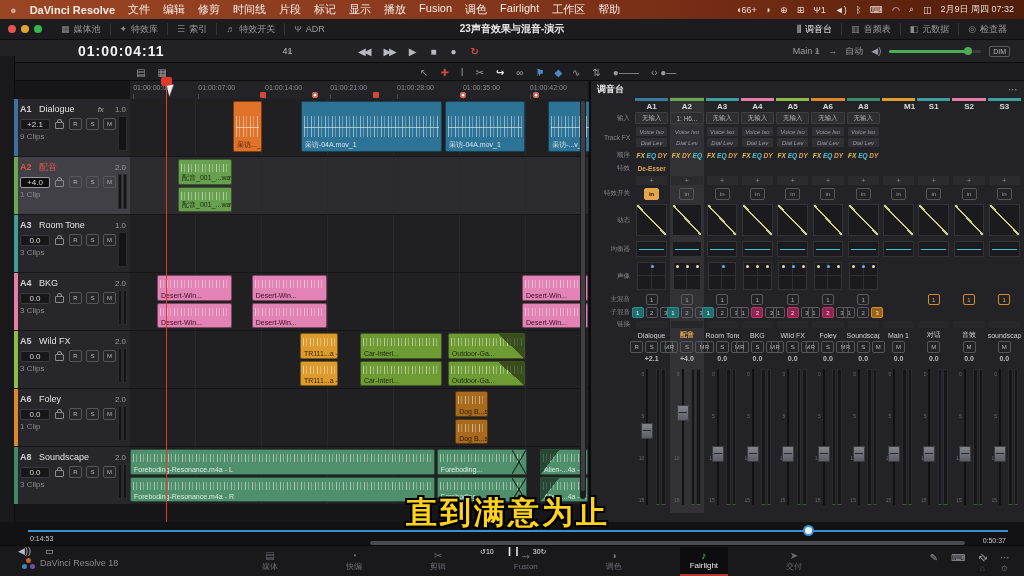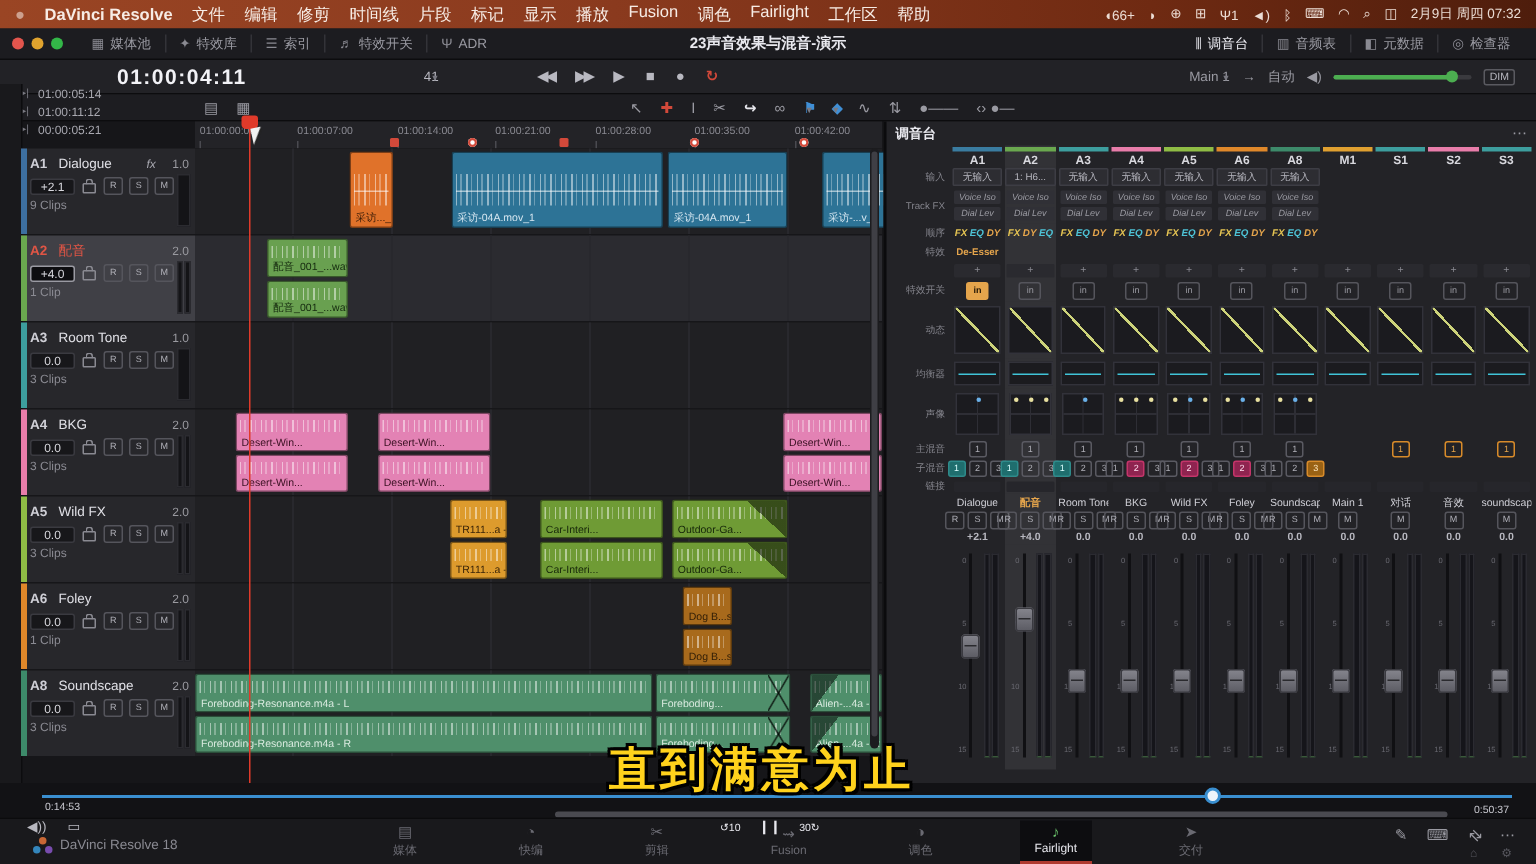--- a/index.html
+++ b/index.html
@@ -319,34 +319,20 @@
       <span>∞</span>
       <span class="blue">⚑<span class="ddv">▼</span></span>
       <span class="blue">◆<span class="ddv">▼</span></span>
       <span>∿</span>
       <span>⇅</span>
       <span>●——</span>
       <span>‹› ●—</span>
     </span>
   </div>
 
-  <div id="markerlist">
-      <div class="mkrow">
-        <span class="ic">▸|</span>
-        <span>01:00:05:14</span>
-      </div>
-      <div class="mkrow">
-        <span class="ic">▸|</span>
-        <span>01:00:11:12</span>
-      </div>
-      <div class="mkrow">
-        <span class="ic">▸|</span>
-        <span>00:00:05:21</span>
-      </div>
-    </div>
   <div id="leftstrip"></div>
 
   <div id="ruler">
       <span class="tick" style="left: 0.7%;">01:00:00:00</span>
       <span class="tickline" style="left: 0.7%;"></span>
       <span class="tick" style="left: 14.9%;">01:00:07:00</span>
       <span class="tickline" style="left: 14.9%;"></span>
       <span class="tick" style="left: 29.5%;">01:00:14:00</span>
       <span class="tickline" style="left: 29.5%;"></span>
       <span class="tick" style="left: 43.7%;">01:00:21:00</span>
@@ -684,21 +670,21 @@
               <span class="cid">A6</span>
             </div>
           </div>
           <div class="mcell">
             <div style="width: 100%; display: flex; flex-direction: column; align-items: center; gap: 1px;">
               <span class="cbar" style="background: rgb(61, 138, 106);"></span>
               <span class="cid">A8</span>
             </div>
           </div>
           <div class="mcell">
-            <div style="width: 100%; display: flex; flex-direction: column; align-items: center; gap: 1px;">
+            <div style="width: 100%; display: flex; flex-direction: column; align-items: flex-end; gap: 1px;">
               <span class="cbar" style="background: rgb(224, 160, 48);"></span>
               <span class="cid">M1</span>
             </div>
           </div>
           <div class="mcell">
             <div style="width: 100%; display: flex; flex-direction: column; align-items: center; gap: 1px;">
               <span class="cbar" style="background: rgb(61, 158, 158);"></span>
               <span class="cid">S1</span>
             </div>
           </div>

